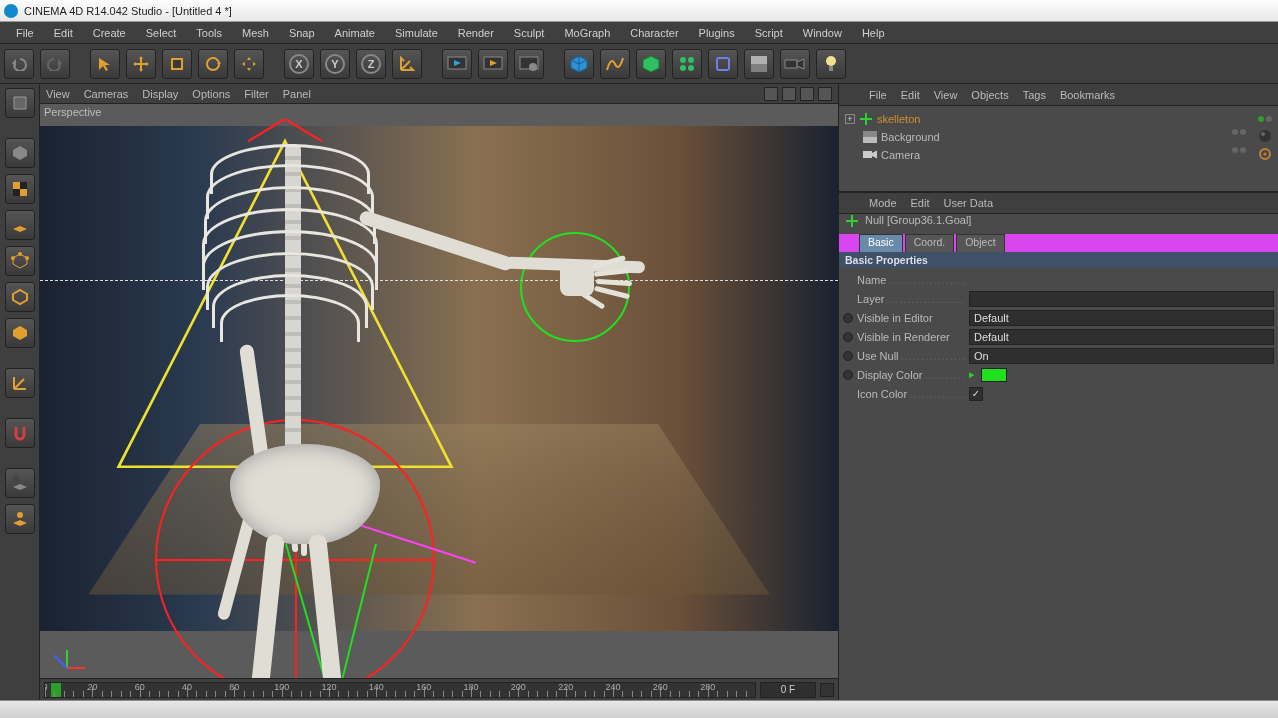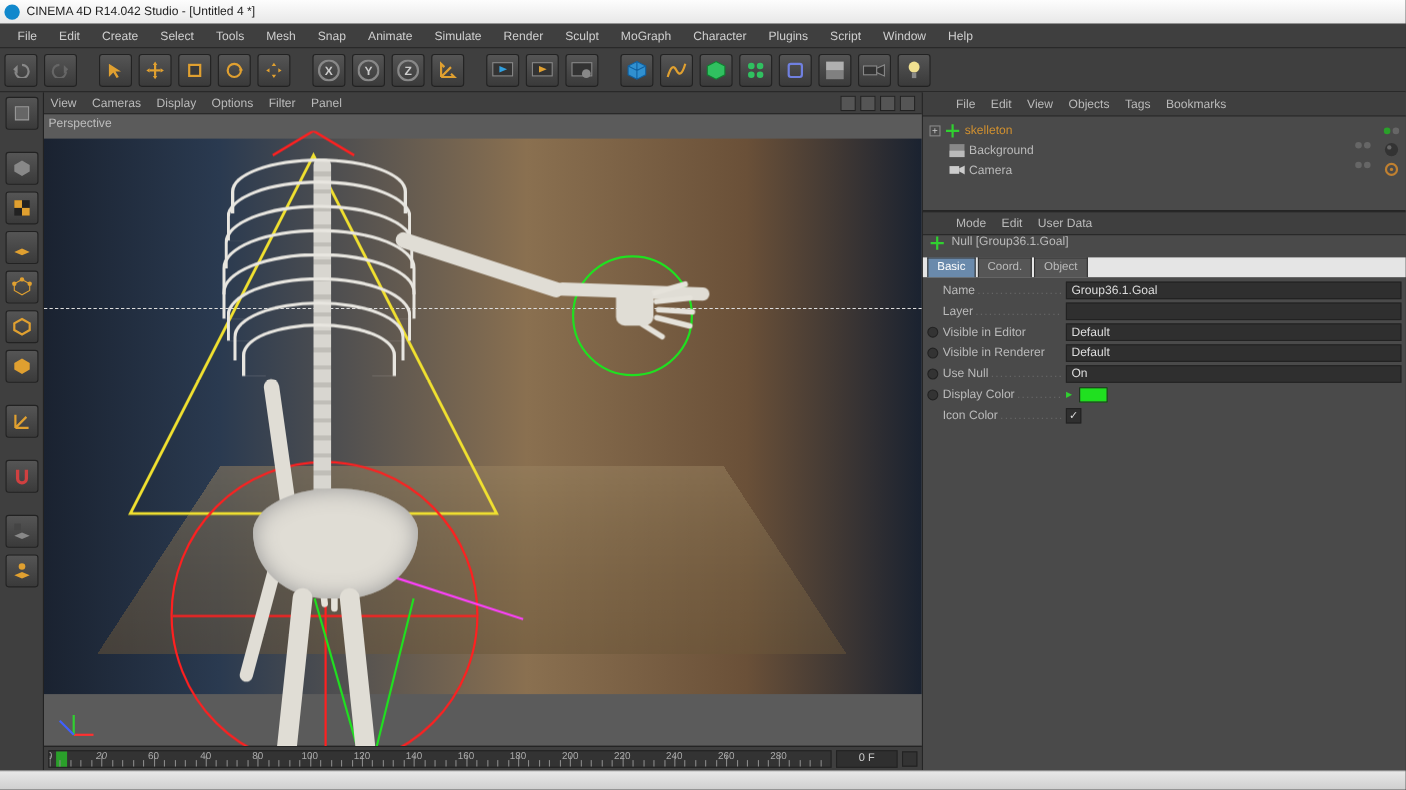--- a/index.html
+++ b/index.html
@@ -62,21 +62,21 @@
 .obj-tree { height: 86px; background:#4a4a4a; border-bottom: 1px solid #222; padding:4px 6px; }
 .tree-row { display:flex; align-items:center; height:18px; gap:4px; }
 .tree-indent { width:14px; display:inline-block;}
 .tree-icon { width:14px; height:14px; display:flex; align-items:center; justify-content:center;}
 .tree-row .dots { margin-left:auto; display:flex; gap:2px;}
 .dot { width:6px; height:6px; border-radius:50%; background:#666;}
 .dot.on { background:#2aa02a; }
 .attr-header { height:22px; background:#3f3f3f; display:flex; align-items:center; padding:0 6px; gap:14px; border-top:1px solid #222; border-bottom:1px solid #222;}
 .attr-title { height:20px; display:flex; align-items:flex-start; padding:0 6px; gap:6px; background:#4a4a4a;}
 .attr-title .nico { width:14px; height:14px; display:flex; align-items:center; justify-content:center; }
-.attr-tabs { display:flex; height:18px; background:#e5e5e5; padding:0 4px; gap:2px;}
+.attr-tabs { display:flex; height:18px; background:#d946ef; padding:0 20px; gap:2px;}
 .attr-tab { padding: 1px 8px; background:#565656; border:1px solid #333; border-bottom:none; font-size:10.5px; cursor:pointer;}
 .attr-tab.active { background:#6a8aac; color:#fff;}
 .attr-section { background:#3e5166; height:16px; padding:0 6px; display:flex; align-items:center; color:#dde; font-weight:bold; font-size:10.5px;}
 .attr-body { flex:1; padding:2px 4px; }
 .prop-row { display:flex; align-items:center; height:19px; gap:4px;}
 .prop-key { width:108px; color:#bababa; white-space:nowrap; overflow:hidden;}
 .prop-key .dots-fill::after{content:" . . . . . . . . . . . . . . . . . . . . .";color:#666;letter-spacing:-1px;}
 .prop-anim { width:10px; height:10px; border-radius:50%; background:#333; border:1px solid #222;}
 .prop-val { flex:1; height:16px; background:#2f2f2f; border:1px solid #222; padding:0 4px; display:flex; align-items:center; color:#ddd;}
 .prop-check { width:14px; height:14px; background:#2f2f2f; border:1px solid #222; display:flex;align-items:center;justify-content:center; color:#ddd; font-size:10px;}
@@ -566,25 +566,25 @@
             <path d="M7 1 L7 13 M1 7 L13 7" stroke="#30d030" stroke-width="2"></path>
           </svg>
         </span>
       <span>Null [Group36.1.Goal]</span>
     </div>
     <div class="attr-tabs">
       <div class="attr-tab active">Basic</div>
       <div class="attr-tab">Coord.</div>
       <div class="attr-tab">Object</div>
     </div>
+    <div class="attr-section">Basic Properties</div>
     <div class="attr-body">
       <div class="prop-row">
         <span style="width:10px"></span>
         <span class="prop-key"><span>Name</span><span class="dots-fill"></span></span>
-        <div class="prop-val">Group36.1.Goal</div>
       </div>
       <div class="prop-row">
         <span style="width:10px"></span>
         <span class="prop-key"><span>Layer</span><span class="dots-fill"></span></span>
         <div class="prop-val"></div>
       </div>
       <div class="prop-row">
         <div class="prop-anim"></div>
         <span class="prop-key"><span>Visible in Editor</span></span>
         <div class="prop-val">Default</div>

